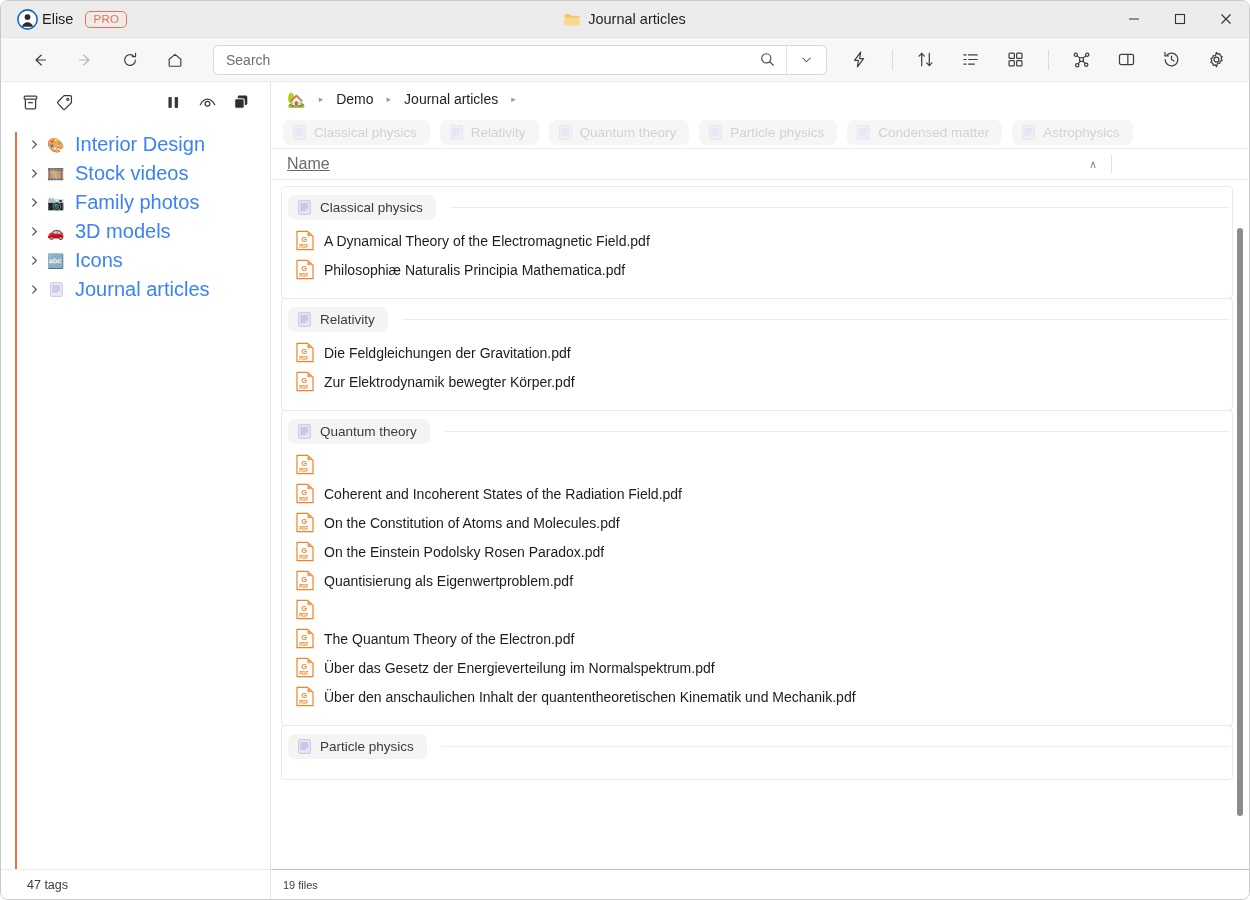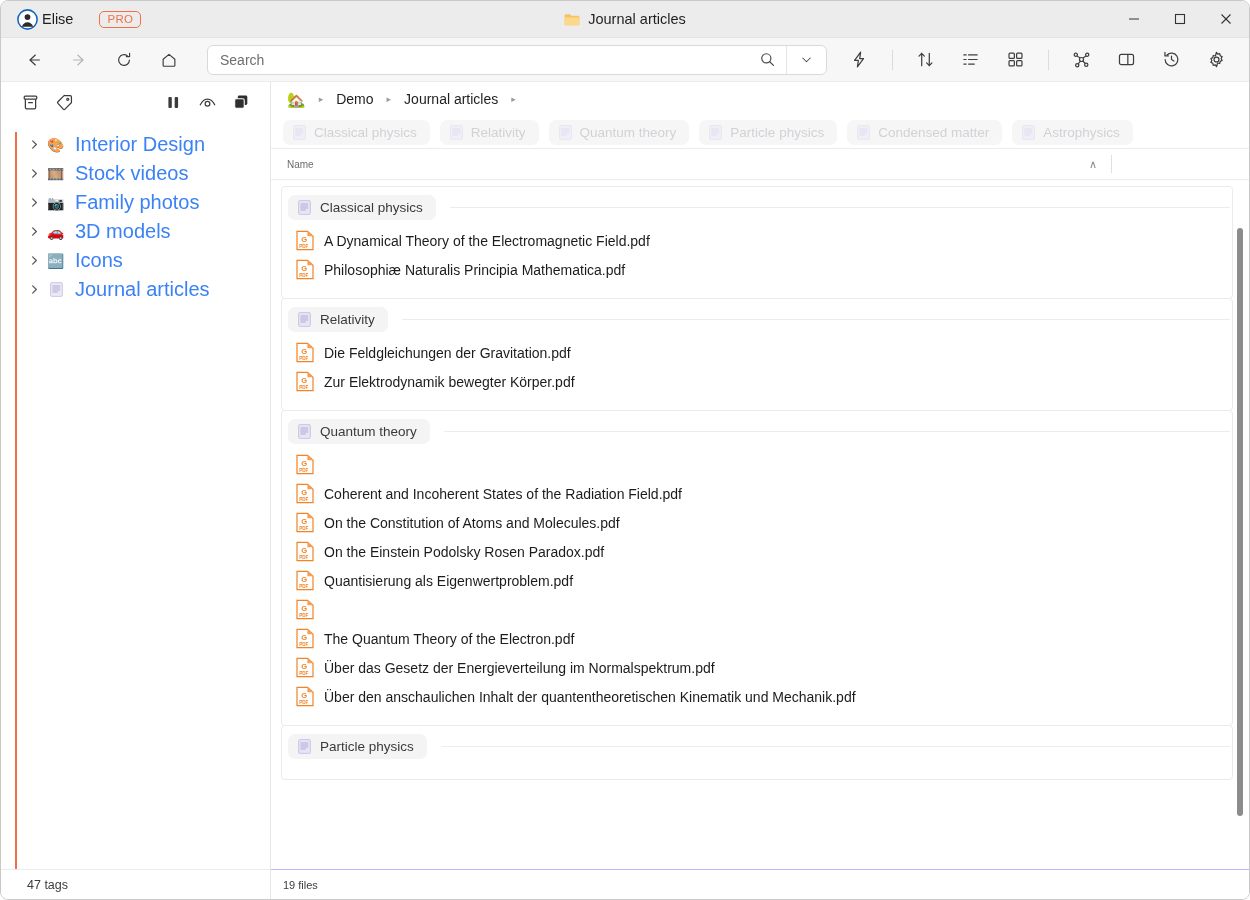--- a/index.html
+++ b/index.html
@@ -24,21 +24,21 @@
     background: #ececec;
     display: flex; align-items: center;
     flex: 0 0 37px;
     position: relative;
     border-bottom: 1px solid #e3e3e3;
   }
   .user-area { display: flex; align-items: center; gap: 4px; padding-left: 16px; }
   .avatar-ic { width: 21px; height: 21px; display:block; }
   .user-name { font-size: 14.5px; color: #1f1f1f; }
   .pro-badge {
-    margin-left: 22px;
+    margin-left: 8px;
     border: 1px solid #f0714a;
     color: #f0714a;
     border-radius: 5px;
     font-size: 11.5px;
     padding: 1px 7px 2px 7px;
     letter-spacing: .3px;
   }
   .win-title {
     position: absolute; left: 0; right: 0;
     text-align: center;
@@ -52,21 +52,21 @@
     width: 46px; height: 37px;
     display: flex; align-items: center; justify-content: center;
     color: #333;
   }
 
   
   .toolbar {
     height: 44px; flex: 0 0 44px;
     background: #f7f7f7;
     display: flex; align-items: center;
-    padding: 0 14px 0 14px;
+    padding: 0 14px 0 20px;
     gap: 8px;
     border-bottom: 1px solid #ebebeb;
   }
   .nav-btn {
     width: 37px; height: 33px;
     display: flex; align-items: center; justify-content: center;
     border-radius: 5px;
     color: #3d3d3d;
   }
   .nav-btn.dim { color: #b5b5b5; }
@@ -178,21 +178,21 @@
   }
   .ghost-doc { width: 13px; height: 15px; display:block; opacity: .5; }
   .colhead {
     height: 32px; flex: 0 0 32px;
     display: flex; align-items: center;
     padding: 0 0 0 16px;
     border-top: 1px solid #ececec;
     border-bottom: 1px solid #ececec;
     background: #fff;
   }
-  .colhead-name { font-size: 10px; color: #6b6b6b; }
+  .colhead-name { font-size: 16px; color: #6b6b6b; text-decoration: underline; }
   .colhead-right { margin-left: auto; display: flex; align-items: center; }
   .sort-caret { color: #888; font-size: 11px; padding: 0 14px; }
   .col-div { width: 1px; height: 18px; background: #e0e0e0; }
   .col-tail { width: 137px; }
 
   .listarea {
     flex: 1 1 auto; min-height: 0;
     position: relative;
     padding: 6px 0 0 10px;
     overflow: hidden;

